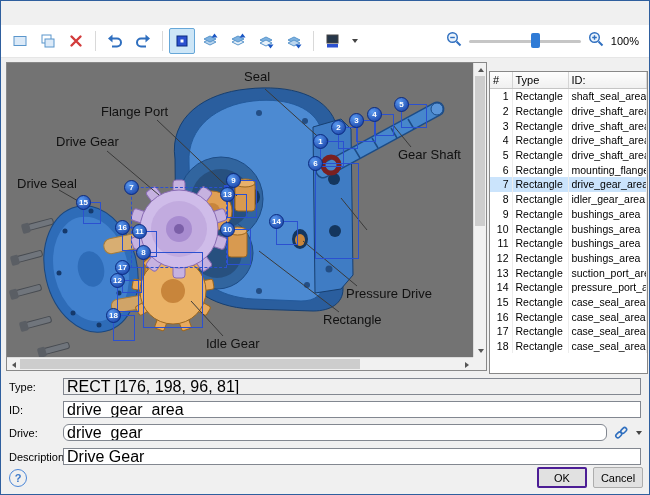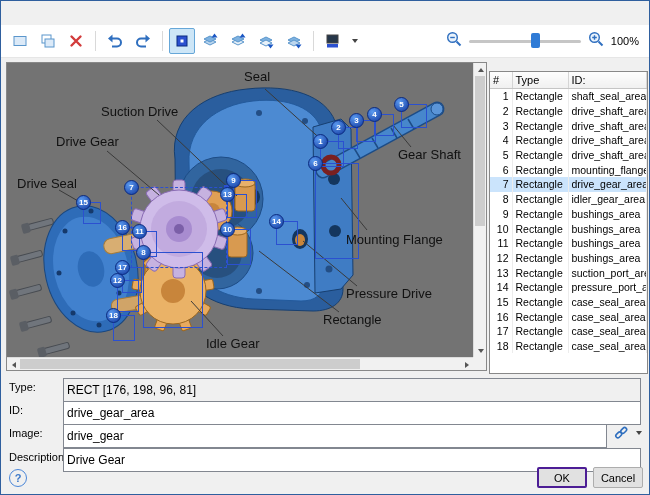--- a/index.html
+++ b/index.html
@@ -41,21 +41,21 @@
   .hthumb{position:absolute;top:1px;left:13px;height:10px;width:340px;background:#cdcdcd;}
   
   .table-frame{position:absolute;left:488px;top:70px;width:157px;height:301px;border:1px solid #888;background:#fff;overflow:hidden;}
   .table-frame table{border-collapse:collapse;width:100%;table-layout:fixed;font-size:11px;}
   .table-frame th{background:linear-gradient(#fdfdfd,#f0f0f0);border-right:1px solid #d5d5d5;border-bottom:1px solid #c5c5c5;font-weight:normal;text-align:left;height:16px;padding:0 3px;}
   .table-frame td{border-right:1px solid #ececec;height:14.7px;padding:0 3px;white-space:nowrap;overflow:hidden;font-size:10.5px;}
   .table-frame tr.selected td{background:#cbe4fc;}
   .col-num{text-align:right;}
   
   .form-label{position:absolute;left:8px;font-size:11px;}
-  .form-input{position:absolute;height:24px;border:1px solid #828790;background:#fff;font-size:12px;font-family:inherit;padding:0 3px;box-sizing:border-box;}
+  .form-input{position:absolute;height:17px;border:1px solid #828790;background:#fff;font-size:16px;font-family:inherit;padding:0 3px;box-sizing:border-box;}
   .form-input.readonly{background:#f0f0f0;}
   .mini-icon{position:absolute;width:16px;height:16px;display:flex;align-items:center;justify-content:center;}
   
   .btn{position:absolute;width:50px;height:21px;background:#e1e1e1;border:1px solid #adadad;font-size:11px;font-family:inherit;border-radius:2px;}
   .btn.primary{border:2px solid #4c1d95;}
   .help-icon{position:absolute;left:8px;top:468px;width:16px;height:16px;border-radius:50%;border:1px solid #4a86d8;color:#3c78c8;display:flex;align-items:center;justify-content:center;font-size:11px;font-weight:bold;}
 </style>
 </head>
 <body>
 
@@ -291,25 +291,24 @@
           <line x1="52" y1="127" x2="78" y2="142"></line>
           <line x1="404" y1="84" x2="386" y2="62"></line>
           <line x1="360" y1="167" x2="334" y2="135"></line>
           <line x1="350" y1="223" x2="296" y2="178"></line>
           <line x1="332" y1="249" x2="252" y2="188"></line>
           <line x1="216" y1="273" x2="184" y2="238"></line>
         </g>
       </svg>
 
       <div class="part-label" style="left:237px;top:6px">Seal</div>
-      <div class="part-label" style="left:94px;top:41px">Suction Drive</div>
+      <div class="part-label" style="left:94px;top:41px">Flange Port</div>
       <div class="part-label" style="left:49px;top:71px">Drive Gear</div>
       <div class="part-label" style="left:10px;top:113px">Drive Seal</div>
       <div class="part-label" style="left:391px;top:84px">Gear Shaft</div>
-      <div class="part-label" style="left:339px;top:169px">Mounting Flange</div>
       <div class="part-label" style="left:339px;top:223px">Pressure Drive</div>
       <div class="part-label" style="left:316px;top:249px">Rectangle</div>
       <div class="part-label" style="left:199px;top:273px">Idle Gear</div>
 
       <div class="area-rect" style="left:313px;top:78px;width:24px;height:26px"></div>
       <div class="area-rect" style="left:331px;top:64px;width:20px;height:22px"></div>
       <div class="area-rect" style="left:349px;top:57px;width:20px;height:22px"></div>
       <div class="area-rect" style="left:367px;top:51px;width:20px;height:22px"></div>
       <div class="area-rect" style="left:394px;top:41px;width:26px;height:24px"></div>
       <div class="area-rect" style="left:308px;top:100px;width:44px;height:96px"></div>
@@ -477,22 +476,22 @@
       </tbody>
     </table>
   </div>
 
   <span class="form-label" style="top:380px">Type:</span>
   <input class="form-input readonly" style="left: 62px; top: 377px; width: 578px;" readonly="" value="RECT [176, 198, 96, 81]">
 
   <span class="form-label" style="top:403px">ID:</span>
   <input class="form-input" style="left: 62px; top: 400px; width: 578px;" value="drive_gear_area">
 
-  <span class="form-label" style="top:426px">Image:</span>
-  <input class="form-input" style="left: 62px; top: 423px; width: 544px;" value="drive_gear">
+  <span class="form-label" style="top:426px">Drive:</span>
+  <input class="form-input" style="left: 62px; top: 423px; width: 544px; border-radius: 6px;" value="drive_gear">
   <span class="mini-icon" style="left:612px;top:424px">
     <svg width="14" height="14">
         <g stroke="#2f6fbf" fill="none" stroke-width="1.6">
           <rect x="1.5" y="7" width="6.5" height="4" rx="2" transform="rotate(-45 4.7 9)"></rect>
           <rect x="6.5" y="2.5" width="6.5" height="4" rx="2" transform="rotate(-45 9.7 4.5)"></rect>
         </g>
       </svg>
   </span>
   <span class="mini-icon" style="left:630px;top:424px">
       <span class="caret-down"></span>

